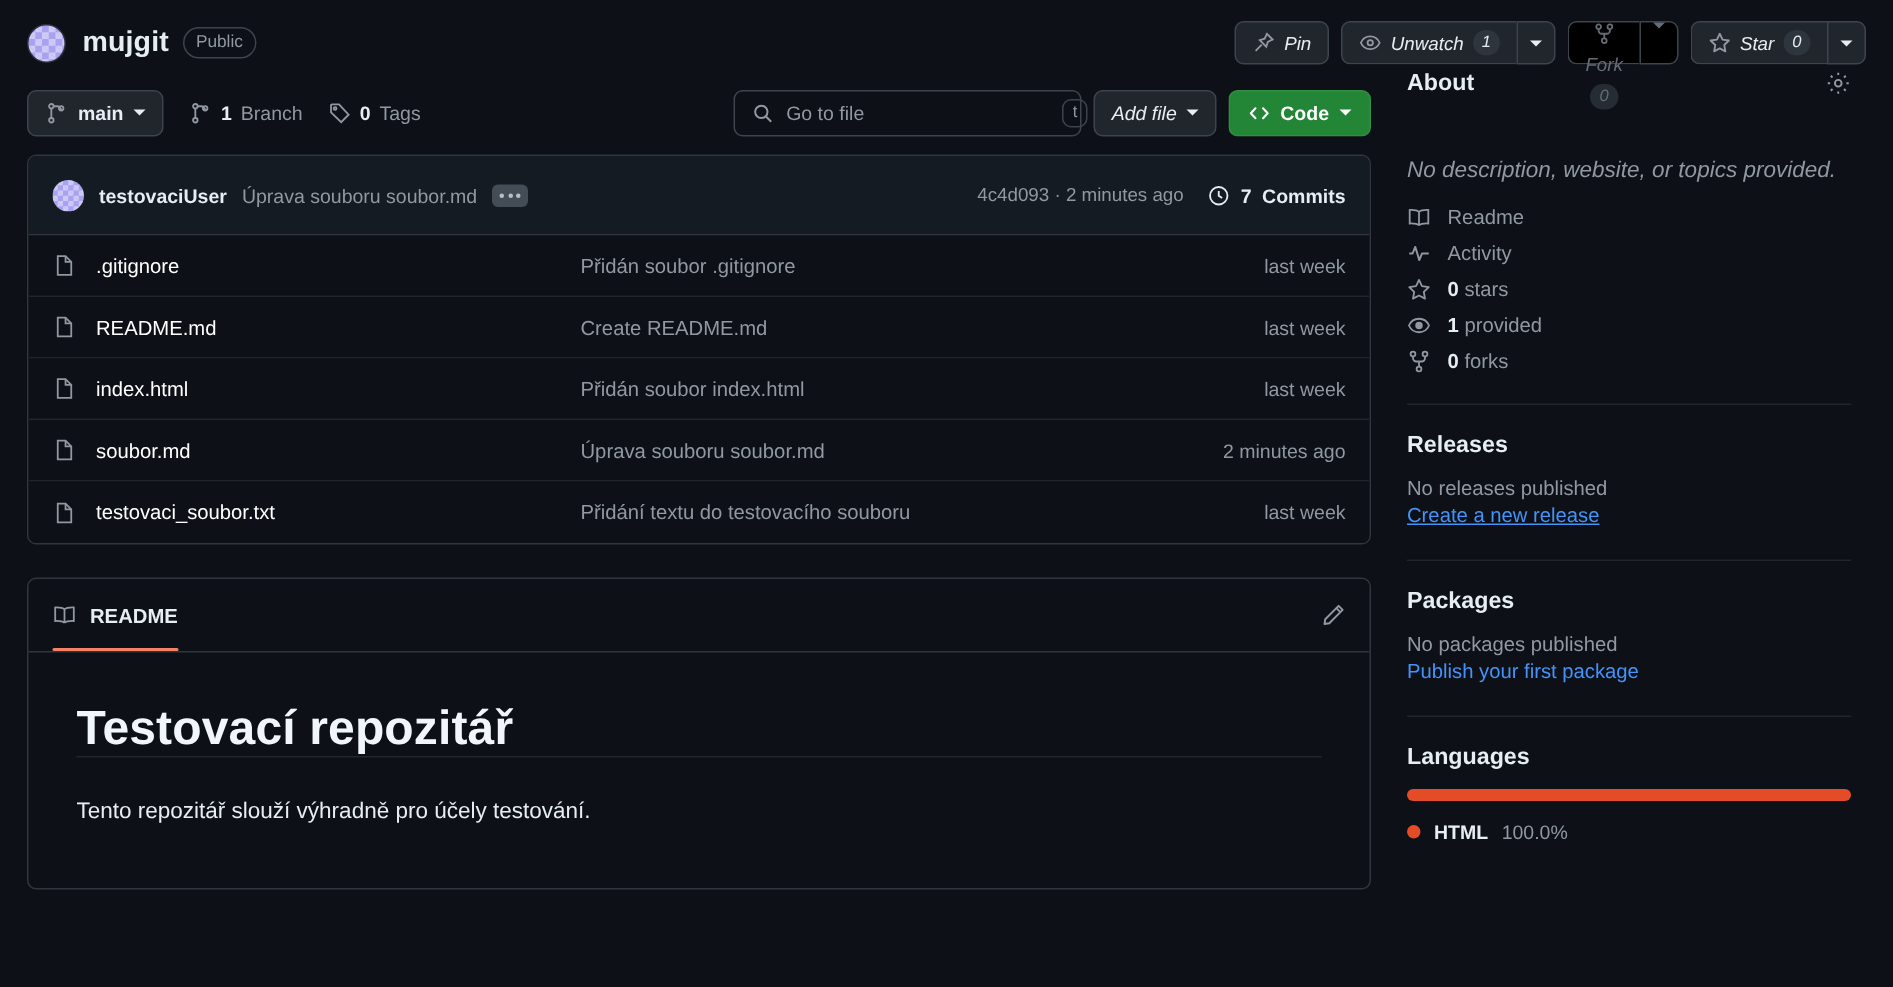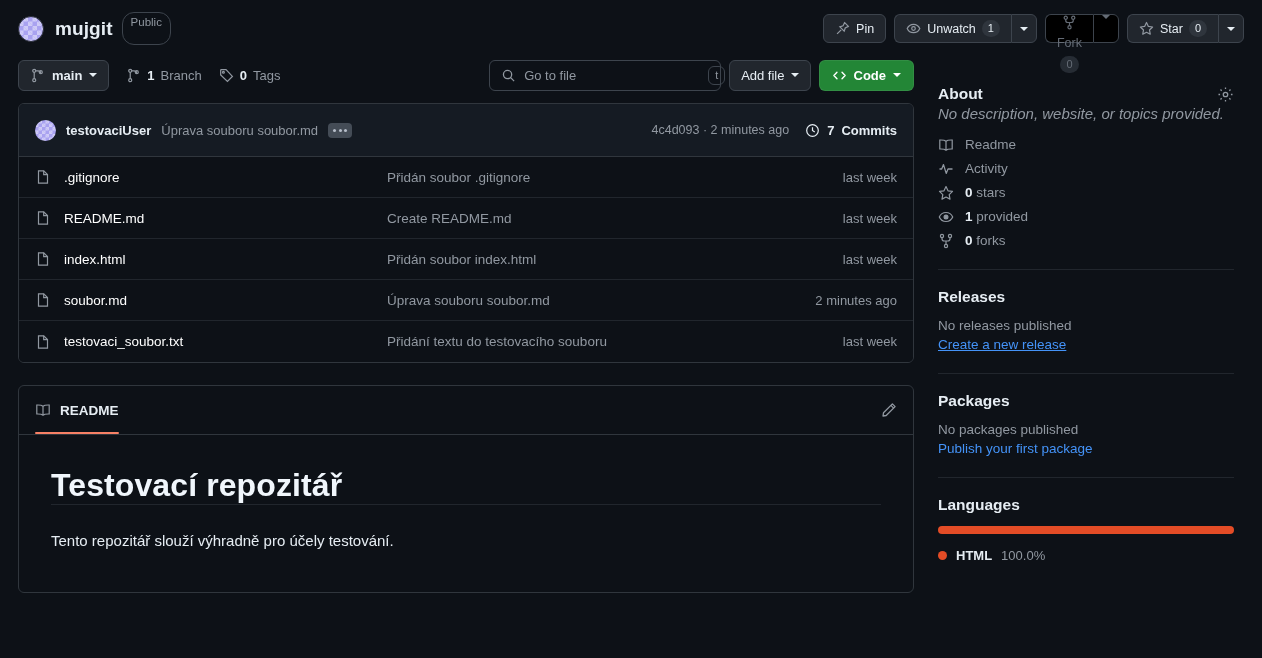--- a/index.html
+++ b/index.html
@@ -28,32 +28,32 @@
     background-size: 9px 9px;
     background-position: 0 0, 4.5px 4.5px;
     border: 1px solid #2b3038;
     flex: none;
   }
   .repo-name {
     font-size: 19px; font-weight: bold; color: #e6edf3;
     margin-left: 11px; letter-spacing: .1px;
   }
   .vis-badge {
-    margin-left: 9px; padding: 1px 8px 14px 8px;
+    margin-left: 9px; padding: 1px 8px 2px 8px;
     border: 1px solid #3d444d; border-radius: 12px;
     font-size: 11.5px; color: #9198a1; line-height: 16px;
   }
   .header-actions { margin-left: auto; display: flex; align-items: center; gap: 8px; }
 
   .btn {
     display: inline-flex; align-items: center; gap: 6px;
     height: 29px; padding: 0 11px;
     background: #21262d; border: 1px solid #3d444d; border-radius: 6px;
     color: #e6edf3; font-size: 12.5px; font-family: inherit;
-    white-space: nowrap; cursor: pointer;
+    white-space: nowrap; cursor: pointer; font-style: italic;
   }
   .btn.split-main { border-top-right-radius: 0; border-bottom-right-radius: 0; border-right: none; }
   .btn.split-caret { border-top-left-radius: 0; border-bottom-left-radius: 0; padding: 0 8px; }
   .btn.muted { color: #656c76; background: #000000; flex-direction: column; }
   .counter {
     display: inline-block; min-width: 18px; text-align: center;
     background: #2f353d; border-radius: 10px; font-size: 11px;
     padding: 1px 6px; color: #e6edf3; line-height: 15px;
   }
   .btn.muted .counter { color: #656c76; background: #262c34; }
@@ -156,21 +156,21 @@
   .readme-head .pencil { margin-left: auto; color: #9198a1; cursor: pointer; }
   .readme-divider { height: 1px; background: #30363d; margin: 0; }
   .readme-body { padding: 32px 32px 40px 32px; }
   .readme-h1 {
     font-size: 32px; font-weight: bold; color: #f0f6fc; margin: 0 0 10px 0;
     border-bottom: 1px solid #21262d; letter-spacing: .1px;
   }
   .readme-p { font-size: 15px; color: #e6edf3; margin: 24px 0 0 0; line-height: 1.55; }
 
   
-  .side-head { display: flex; align-items: flex-end; height: 56px; }
+  .side-head { display: flex; align-items: flex-start; height: 56px; }
   .side-title { font-size: 15.5px; font-weight: bold; color: #e6edf3; }
   .side-head .gear { margin-left: auto; color: #9198a1; cursor: pointer; }
   .side-desc { font-size: 15px; font-style: italic; color: #9198a1; line-height: 1.45; margin: 0 0 12px 0; }
   .side-list { display: flex; flex-direction: column; gap: 8px; }
   .side-item { display: flex; align-items: center; gap: 11px; font-size: 13.5px; color: #9198a1; cursor: pointer; }
   .side-item b { color: #e6edf3; font-weight: bold; }
   .side-item .ico { color: #9198a1; width: 16px; }
   .side-sep { height: 1px; background: #21262d; margin: 20px 0 0 0; }
   .side-section-title { font-size: 15.5px; font-weight: bold; color: #e6edf3; margin: 18px 0 12px 0; }
   .side-muted { font-size: 13.5px; color: #9198a1; margin: 0 0 2px 0; }

